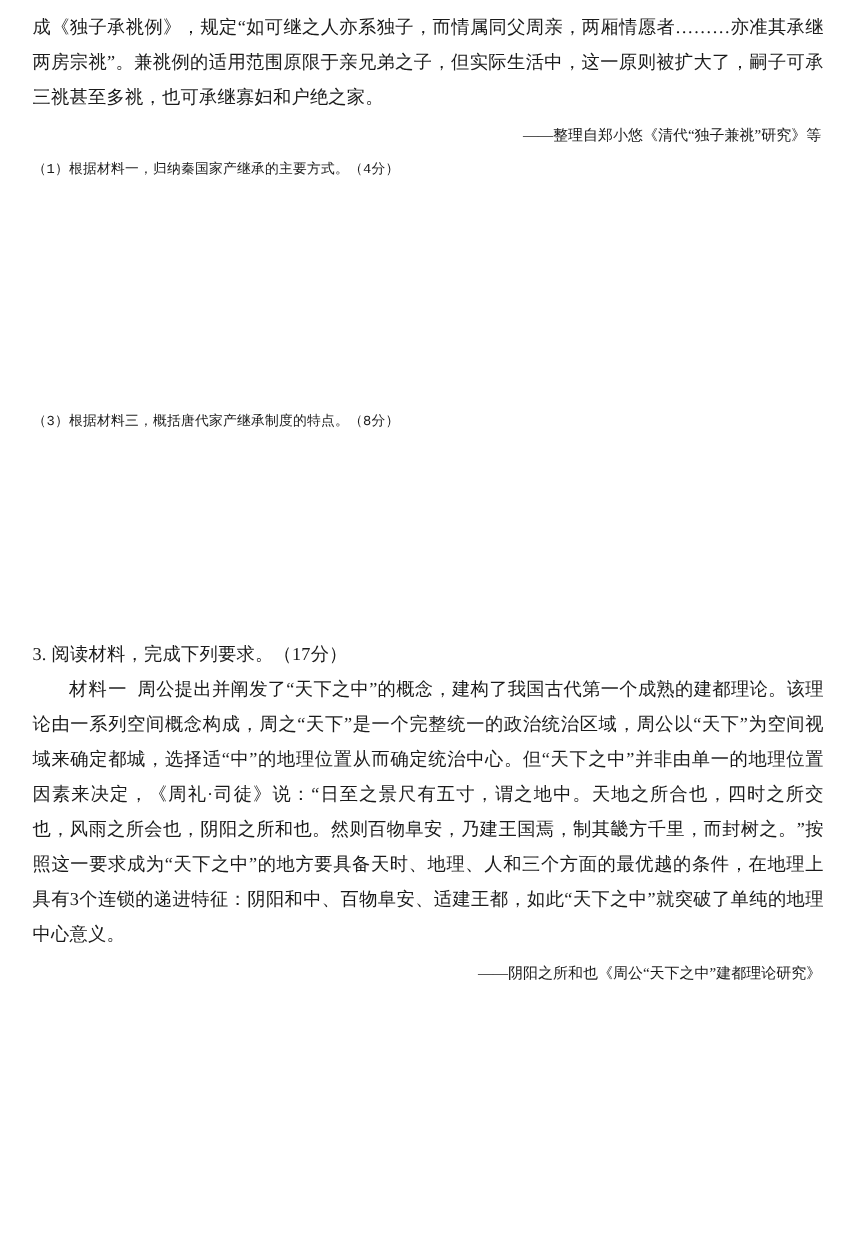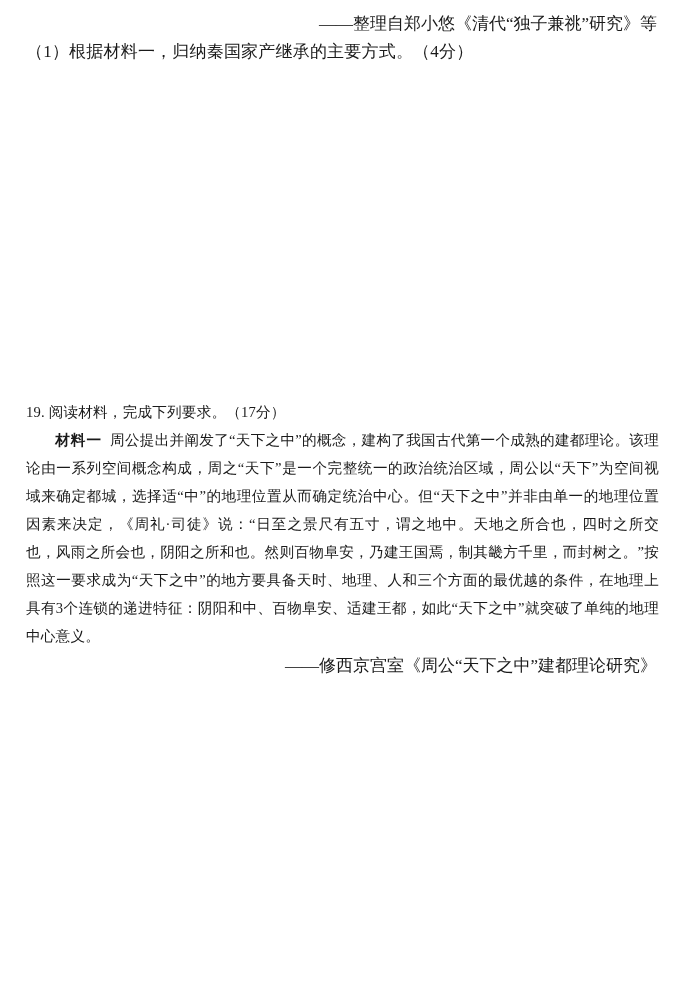--- a/index.html
+++ b/index.html
@@ -27,75 +27,78 @@
   p {
     margin: 0;
     font-size: 14.6px;
     line-height: 28px;
     text-align: justify;
     text-justify: inter-ideograph;
     letter-spacing: 0.2px;
   }
   .src-line {
     text-align: right;
-    font-size: 17px;
+    font-size: 12px;
     line-height: 28px;
     margin-top: 2px;
     padding-right: 2px;
   }
   .question {
-    font-size: 17px;
+    font-size: 11px;
     line-height: 28px;
     margin: 0;
+    font-family: Liberation Mono, monospace;
   }
   .gap-sm { height: 86px; }
   .gap-md { height: 88px; }
   .gap-lg { height: 88px; }
   .section-title {
     font-size: 14.6px;
     line-height: 28px;
     margin: 0;
   }
   .material-block {
     font-size: 14.6px;
     line-height: 28px;
     text-align: justify;
     text-justify: inter-ideograph;
     text-indent: 2em;
     margin: 0;
   }
   .mat-label {
-    font-weight: bold;
+    font-weight: normal;
     letter-spacing: 1px;
   }
   .spacer-big { height: 70px; }
 </style>
 </head>
 <body>
 
 <div class="page">
   <div class="content">
 
+    <p>成《独子承祧例》，规定“如可继之人亦系独子，而情属同父周亲，两厢情愿者………亦准其承继两房宗祧”。兼祧例的适用范围原限于亲兄弟之子，但实际生活中，这一原则被扩大了，嗣子可承三祧甚至多祧，也可承继寡妇和户绝之家。</p>
 
     <div class="src-line">——整理自郑小悠《清代“独子兼祧”研究》等</div>
 
     <p class="question">（1）根据材料一，归纳秦国家产继承的主要方式。（4分）</p>
 
     <div class="gap-sm"></div>
 
 
     <div class="gap-md"></div>
 
+    <p class="question">（3）根据材料三，概括唐代家产继承制度的特点。（8分）</p>
 
     <div class="gap-lg"></div>
 
 
     <div class="spacer-big"></div>
 
-    <p class="section-title">19. 阅读材料，完成下列要求。（17分）</p>
+    <p class="section-title">3. 阅读材料，完成下列要求。（17分）</p>
 
     <p class="material-block"><span class="mat-label">材料一</span>&nbsp;&nbsp;<span>周公提出并阐发了“天下之中”的概念，建构了我国古代第一个成熟的建都理论。该理论由一系列空间概念构成，周之“天下”是一个完整统一的政治统治区域，周公以“天下”为空间视域来确定都城，选择适“中”的地理位置从而确定统治中心。但“天下之中”并非由单一的地理位置因素来决定，《周礼·司徒》说：“日至之景尺有五寸，谓之地中。天地之所合也，四时之所交也，风雨之所会也，阴阳之所和也。然则百物阜安，乃建王国焉，制其畿方千里，而封树之。”按照这一要求成为“天下之中”的地方要具备天时、地理、人和三个方面的最优越的条件，在地理上具有3个连锁的递进特征：阴阳和中、百物阜安、适建王都，如此“天下之中”就突破了单纯的地理中心意义。</span></p>
 
-    <div class="src-line">——修西京宫室《周公“天下之中”建都理论研究》</div>
+    <div class="src-line">——阴阳之所和也《周公“天下之中”建都理论研究》</div>
 
 
   </div>
 </div>
 
 </body></html>

